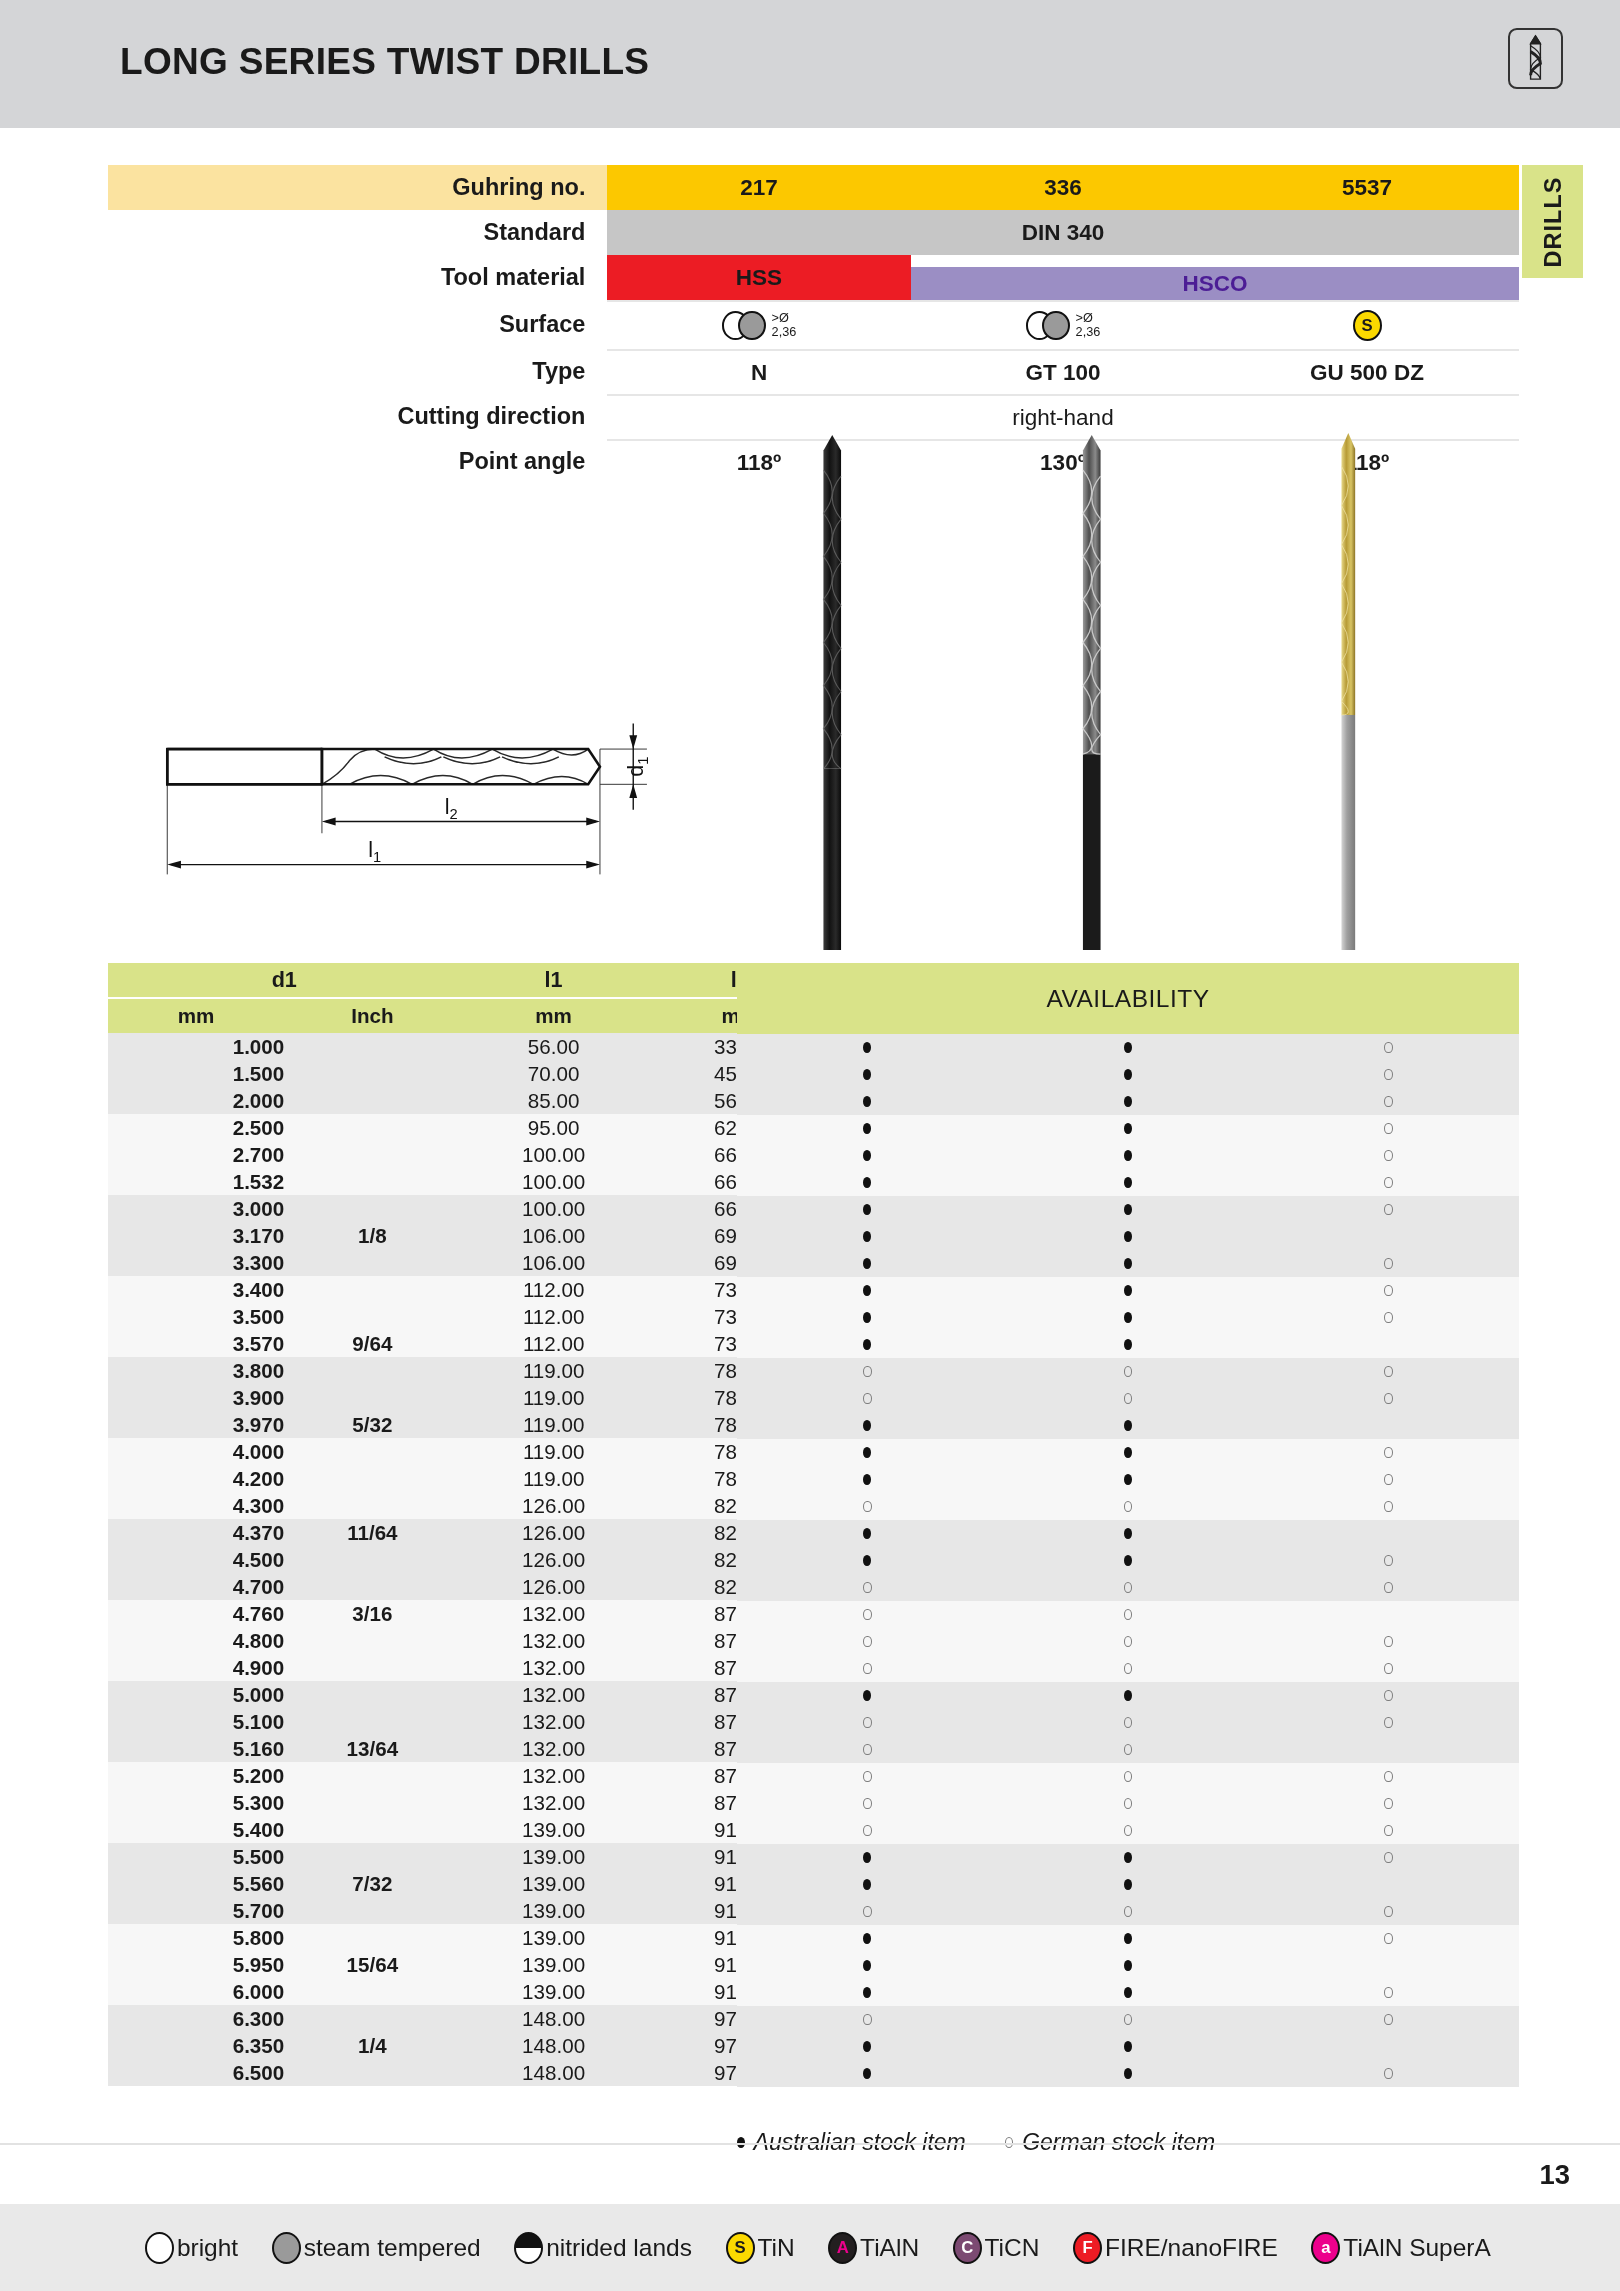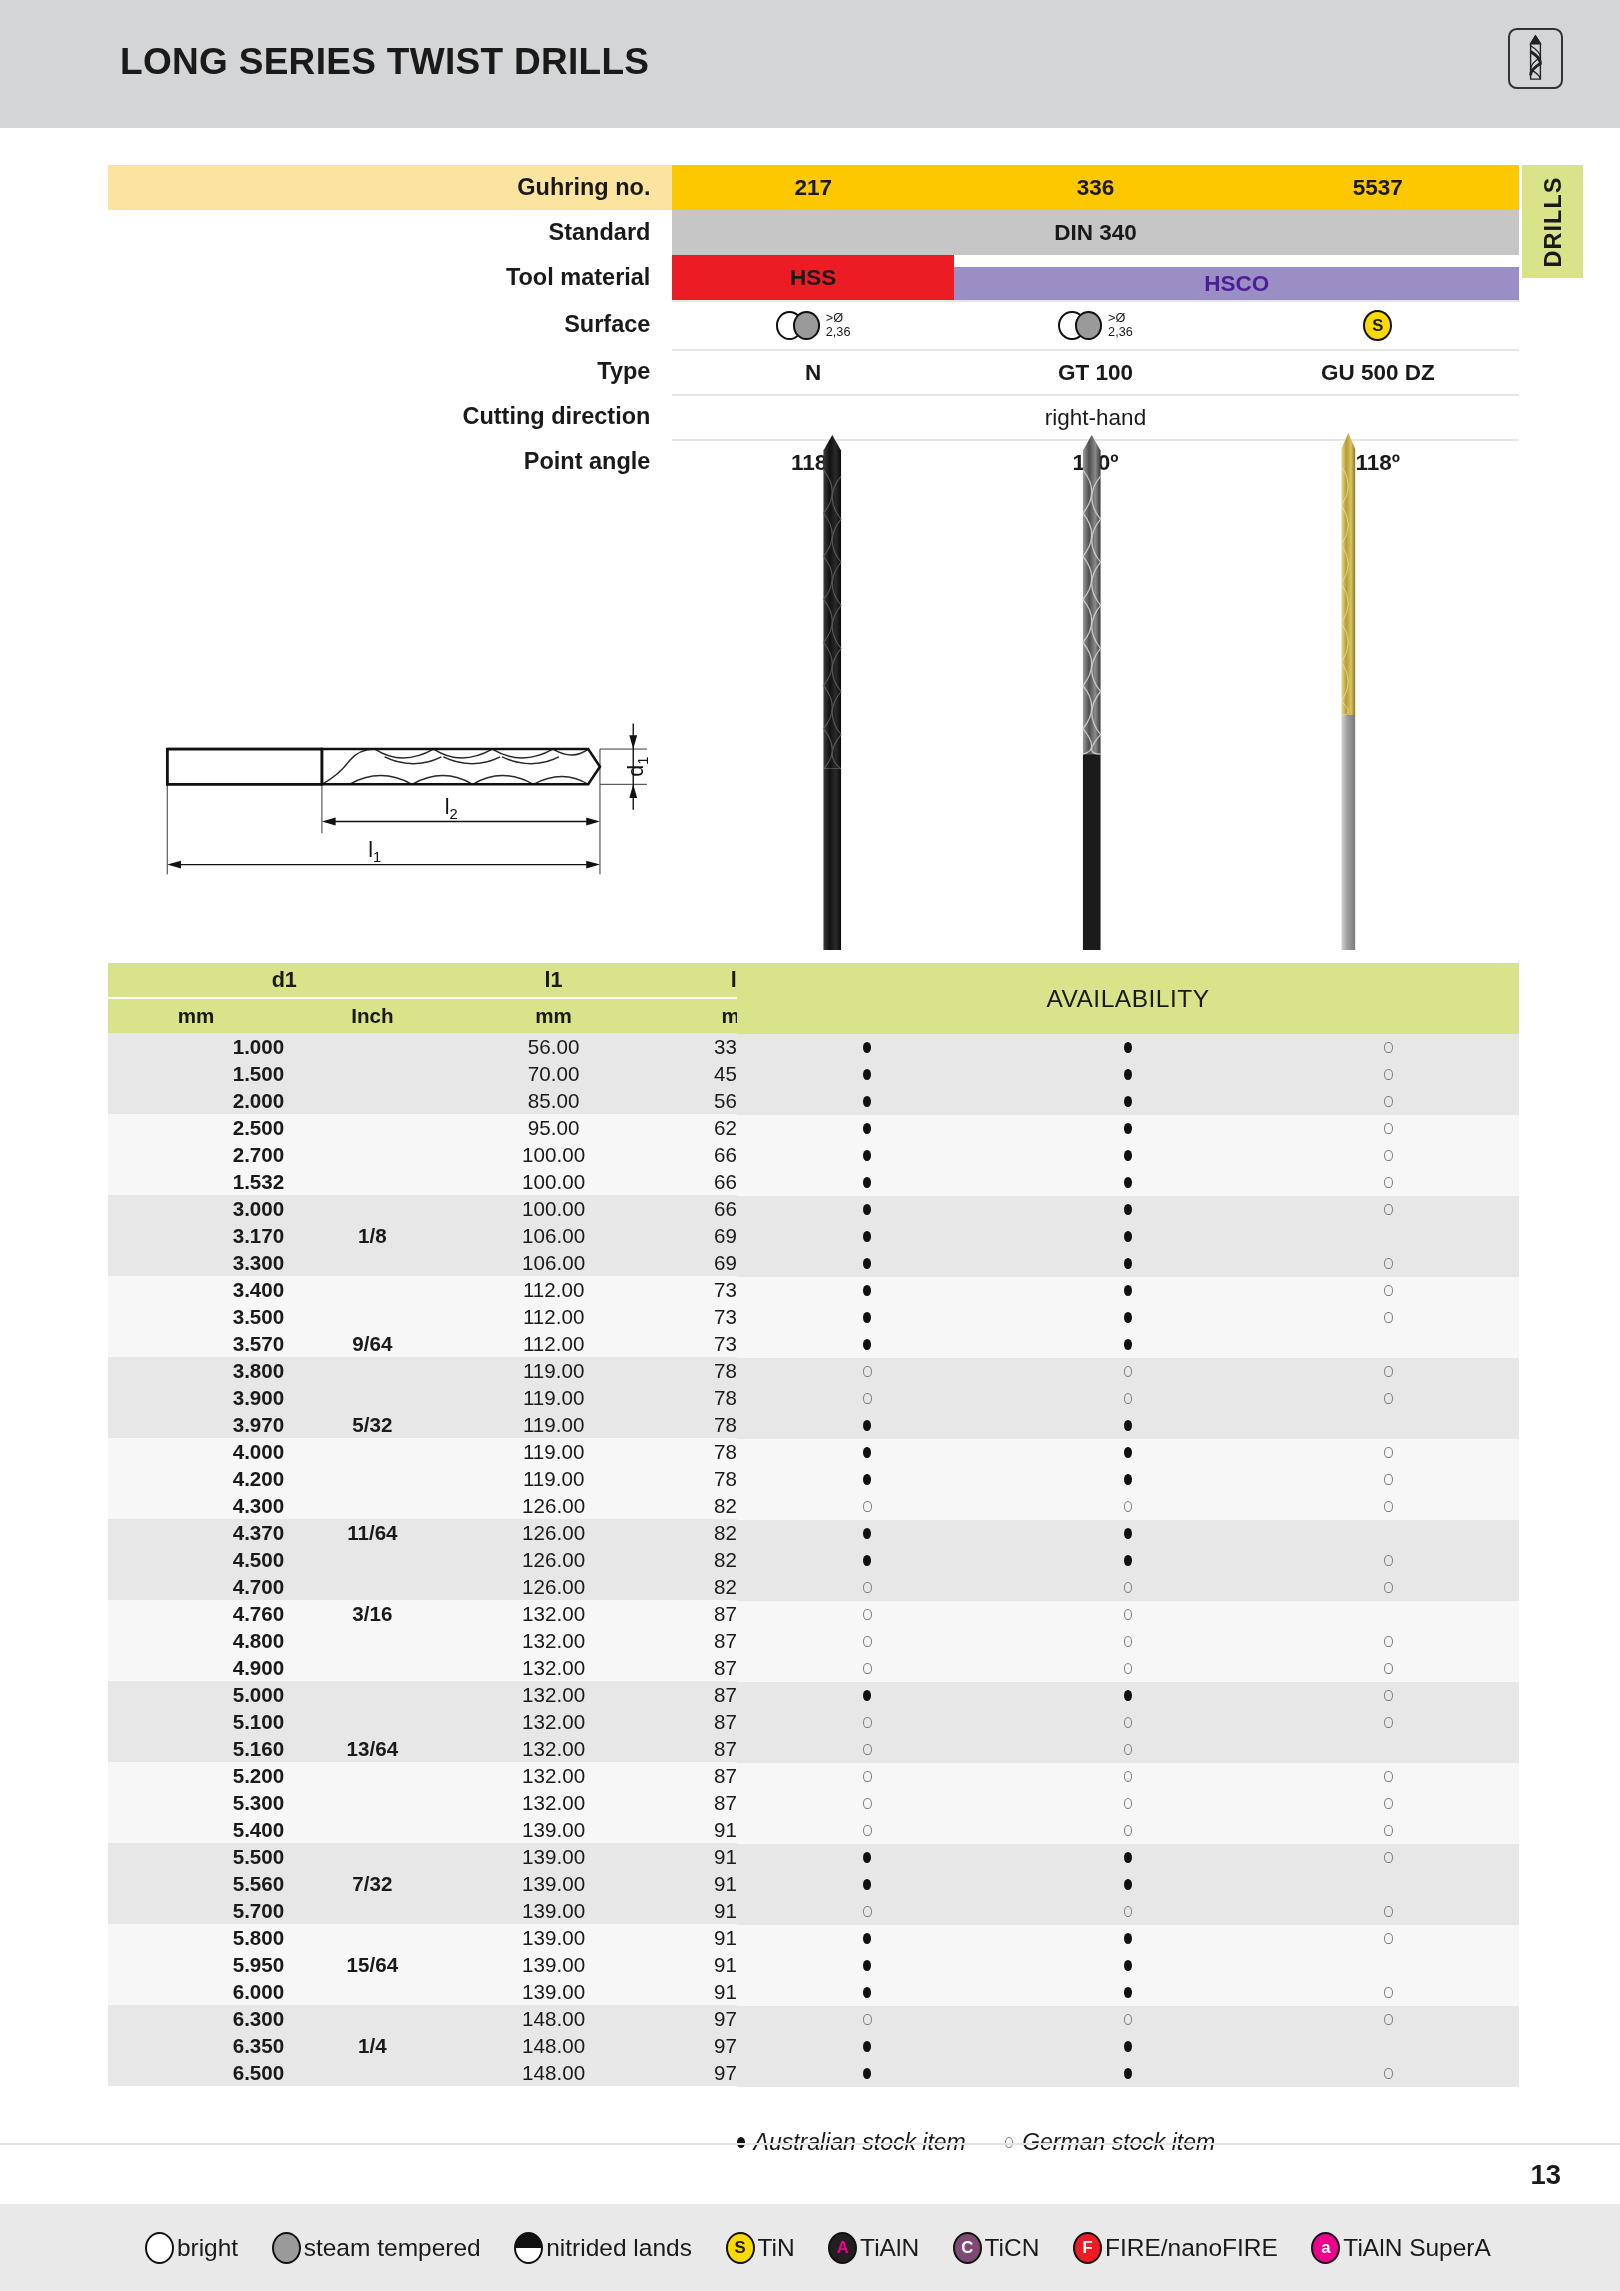--- a/index.html
+++ b/index.html
@@ -41,21 +41,21 @@
     transform: translate(-50%,-50%) rotate(-90deg);
     transform-origin: center;
     white-space: nowrap;
     font-size: 23.5px; font-weight: bold; letter-spacing: 1px;
   }
 
   
   .spec { position: absolute; left: 108px; top: 165px; width: 1411px; }
   .spec-row { display: flex; align-items: stretch; height: 45px; }
   .spec-label {
-    width: 564px; flex: none;
+    width: 499px; flex: none;
     display: flex; align-items: center; justify-content: flex-end;
     padding-right: 21.6px;
     font-size: 23.5px; font-weight: bold;
   }
   .spec-label.highlight { background: #fbe3a0; }
   .spec-vals { flex: 1; display: flex; position: relative; }
   .spec-cell {
     flex: 1; display: flex; align-items: center; justify-content: center;
     font-size: 22.5px; font-weight: bold;
   }
@@ -136,21 +136,21 @@
   
   .footnote {
     position: absolute; left: 737px; top: 2129px;
     display: flex; align-items: center; gap: 9.8px;
     font-size: 23px; font-style: italic;
   }
   .footnote .grp { display: flex; align-items: center; gap: 8.8px; margin-right: 29px; }
 
   
   .page-num {
-    position: absolute; right: 59px; top: 2159px;
+    position: absolute; right: 50px; top: 2159px;
     font-size: 27.4px; font-weight: bold;
   }
 
   
   .legend-bar {
     position: absolute; left: 0; bottom: 0;
     width: 1620px; height: 88px;
     background: #e9e9e9;
     display: flex; align-items: center;
     padding-left: 145px; gap: 12px;

